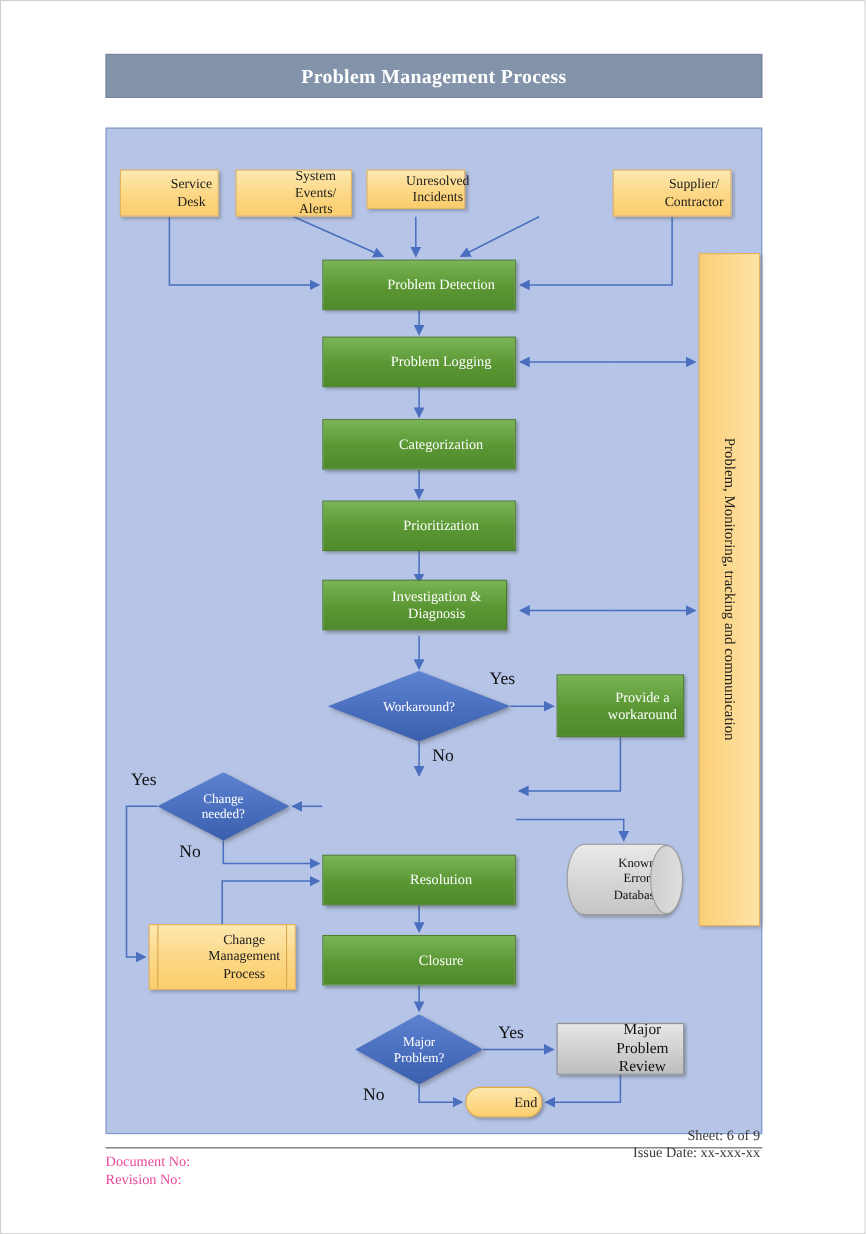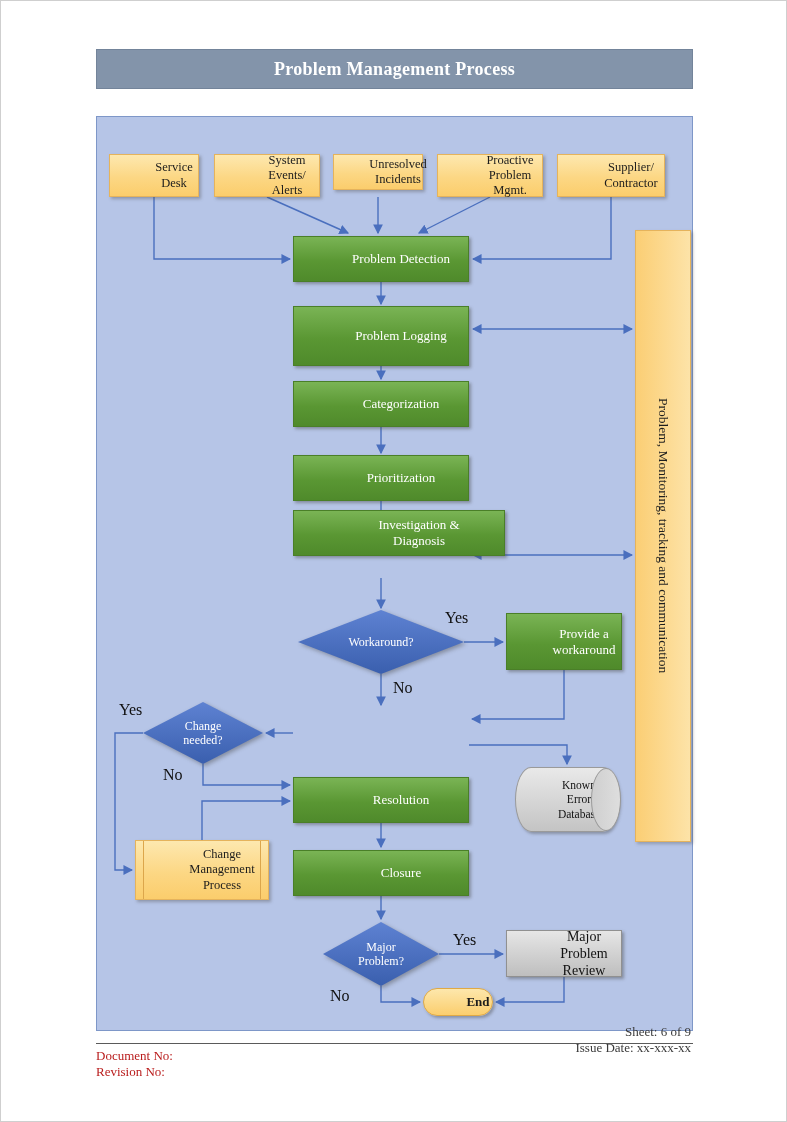--- a/index.html
+++ b/index.html
@@ -44,21 +44,20 @@
   }
   .gray{
     background:linear-gradient(180deg,#e6e6e6 0%,#bebebe 100%);
     border:1px solid #909090;color:#111;font-size:14px;
     box-shadow:2px 2px 3px rgba(70,70,70,.45);
   }
   .pill{
     background:linear-gradient(180deg,#fde7ac 0%,#fbce6e 100%);
     border:1px solid #dfa945;border-radius:14px;font-size:13px;color:#1c1c1c;
     box-shadow:2px 2px 3px rgba(70,70,70,.4);
-    font-weight:bold;
   }
   .cmp{
     background:linear-gradient(180deg,#fde8af 0%,#fcd784 55%,#fbcd6c 100%);
     border:1px solid #e5b35c;font-size:12.5px;color:#1c1c1c;
     box-shadow:2px 2px 3px rgba(80,80,80,.4);
   }
   .cmp::before,.cmp::after{
     content:"";position:absolute;top:0;bottom:0;width:0;border-left:1px solid #dca64b;
   }
   .cmp::before{left:7px;} .cmp::after{right:7px;}
@@ -77,21 +76,21 @@
     position:absolute;left:538px;top:113px;width:56px;height:612px;
     background:linear-gradient(90deg,#fbce74 0%,#fde3a8 100%);
     border:1px solid #e5b35c;box-sizing:border-box;
     display:flex;align-items:center;justify-content:center;
     box-shadow:2px 2px 3px rgba(80,80,80,.35);
   }
   .vbar span{writing-mode:vertical-rl;font-size:13.5px;color:#1e1e1e;white-space:nowrap;}
   .elabel{position:absolute;font-size:16px;color:#101010;}
   
   .footer-line{position:absolute;left:95px;top:1042px;width:597px;border-top:1.5px solid #5a5a5a;}
-  .footer-left{position:absolute;left:95px;top:1047px;font-size:13px;color:#b91c1c;line-height:1.25;}
+  .footer-left{position:absolute;left:95px;top:1047px;font-size:13px;color:#ec4899;line-height:1.25;}
   .footer-right{position:absolute;right:95px;top:1023px;font-size:13px;color:#3a3a3a;line-height:1.25;text-align:right;}
   .footer-left div,.footer-right div{white-space:nowrap;}
 </style>
 </head>
 <body>
 
 <div class="page">
 
   <div class="titlebar">
     <span>Problem Management Process</span>
@@ -141,42 +140,38 @@
 Desk</span>
     </div>
     <div class="node src" style="left:117px;top:37px;width:106px;height:43px">
       <span>System
 Events/ Alerts</span>
     </div>
     <div class="node src" style="left:236px;top:37px;width:90px;height:36px">
       <span>Unresolved
 Incidents</span>
     </div>
-    <div class="node src" style="left:340px;top:37px;width:106px;height:43px">
-      <span>Proactive
-Problem Mgmt.</span>
-    </div>
     <div class="node src" style="left:460px;top:37px;width:108px;height:43px">
       <span>Supplier/
 Contractor</span>
     </div>
 
     <div class="node green" style="left:196px;top:119px;width:176px;height:46px">
       <span>Problem Detection</span>
     </div>
-    <div class="node green" style="left:196px;top:189px;width:176px;height:60px">
+    <div class="node green" style="left:196px;top:189px;width:176px;height:46px">
       <span>Problem Logging</span>
     </div>
     <div class="node green" style="left:196px;top:264px;width:176px;height:46px">
       <span>Categorization</span>
     </div>
     <div class="node green" style="left:196px;top:338px;width:176px;height:46px">
       <span>Prioritization</span>
     </div>
-    <div class="node green" style="left:196px;top:393px;width:212px;height:46px">
+    <div class="node green" style="left:196px;top:410px;width:168px;height:46px">
       <span>Investigation &amp;
 Diagnosis</span>
     </div>
 
     <div class="dwrap" style="left:201px;top:493px;width:166px;height:64px">
       <div class="diamond">
         <span>Workaround?</span>
       </div>
     </div>
     <div class="node green" style="left:409px;top:496px;width:116px;height:57px">

